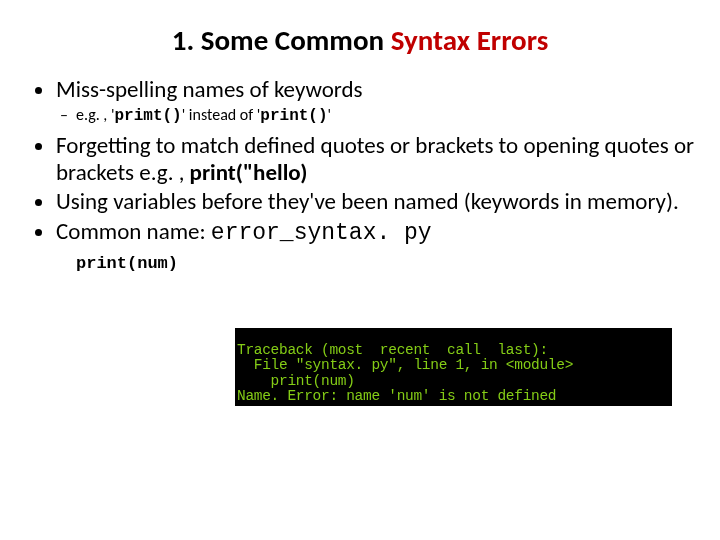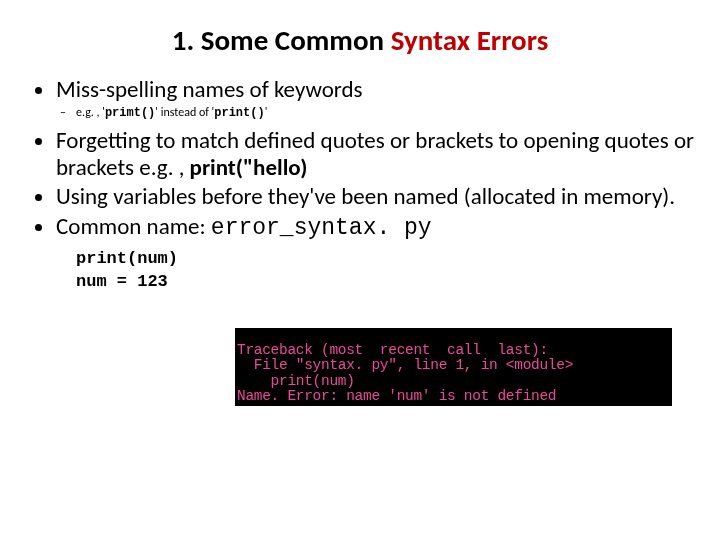--- a/index.html
+++ b/index.html
@@ -42,21 +42,21 @@
     color: #000;
     line-height: 1.18;
     margin-bottom: 2px;
   }
   ul.level2 {
     list-style: none;
     margin: 2px 0 6px 0;
     padding-left: 20px;
   }
   ul.level2 > li {
-    font-size: 12px;
+    font-size: 16px;
     color: #000;
     position: relative;
     line-height: 1.25;
   }
   ul.level2 > li::before {
     content: "–";
     position: absolute;
     left: -16px;
   }
   .mono {
@@ -72,21 +72,21 @@
     line-height: 1.35;
     font-weight: 600;
   }
   .terminal {
     position: absolute;
     left: 235px;
     top: 306px;
     width: 437px;
     height: 78px;
     background: #000;
-    color: #ec4899;
+    color: #84cc16;
     font-family: "Courier New", Courier, monospace;
     font-size: 14.5px;
     line-height: 1.05;
     white-space: pre;
     padding: 0 2px 0 2px;
     box-sizing: border-box;
     letter-spacing: -0.3px;
     overflow: hidden;
   }
 </style>
@@ -107,30 +107,29 @@
         <ul class="level2">
           <li>
             <span>e.g. , '</span><span class="mono bold">primt()</span><span>' instead of '</span><span class="mono bold">print()</span><span>'</span>
           </li>
         </ul>
       </li>
       <li>
         <span>Forgetting to match defined quotes or brackets to opening quotes or brackets e.g. , </span><span class="bold">print("hello)</span>
       </li>
       <li>
-        <span>Using variables before they've been named (allocated in memory).</span>
+        <span>Using variables before they've been named (keywords in memory).</span>
       </li>
       <li>
         <span>Common name: </span><span class="mono">error_syntax. py</span>
       </li>
     </ul>
 
     <div class="code-sample">
       <div>print(num)</div>
-      <div>num = 123</div>
     </div>
   </div>
 
   <div class="terminal"><span>                                       </span>
 <span>Traceback (most  recent  call  last):</span>
 <span>  File "syntax. py", line 1, in &lt;module&gt;</span>
 <span>    print(num)</span>
 <span>Name. Error: name 'num' is not defined</span></div>
 
 </div>

